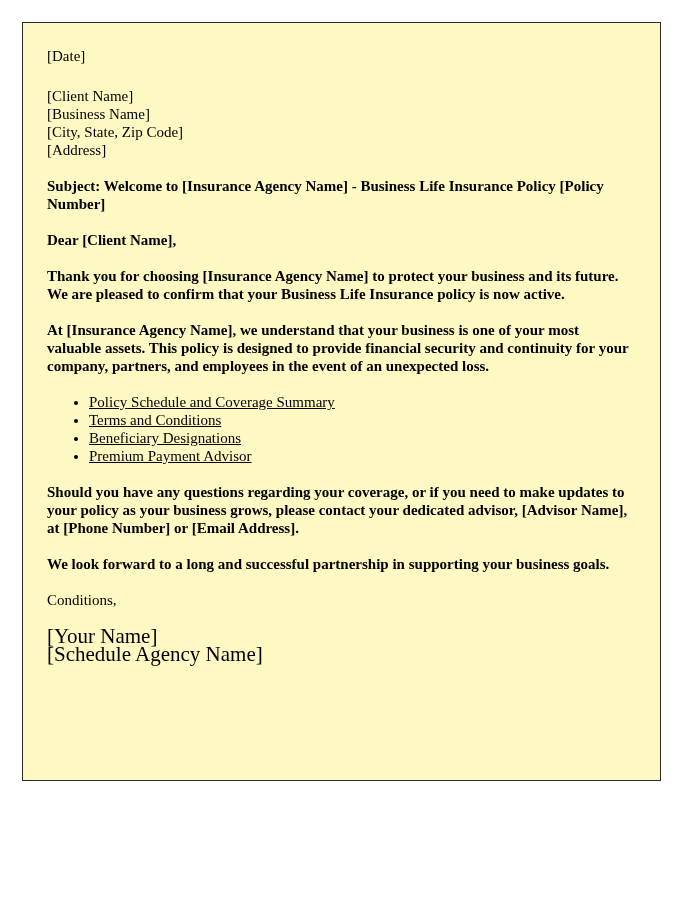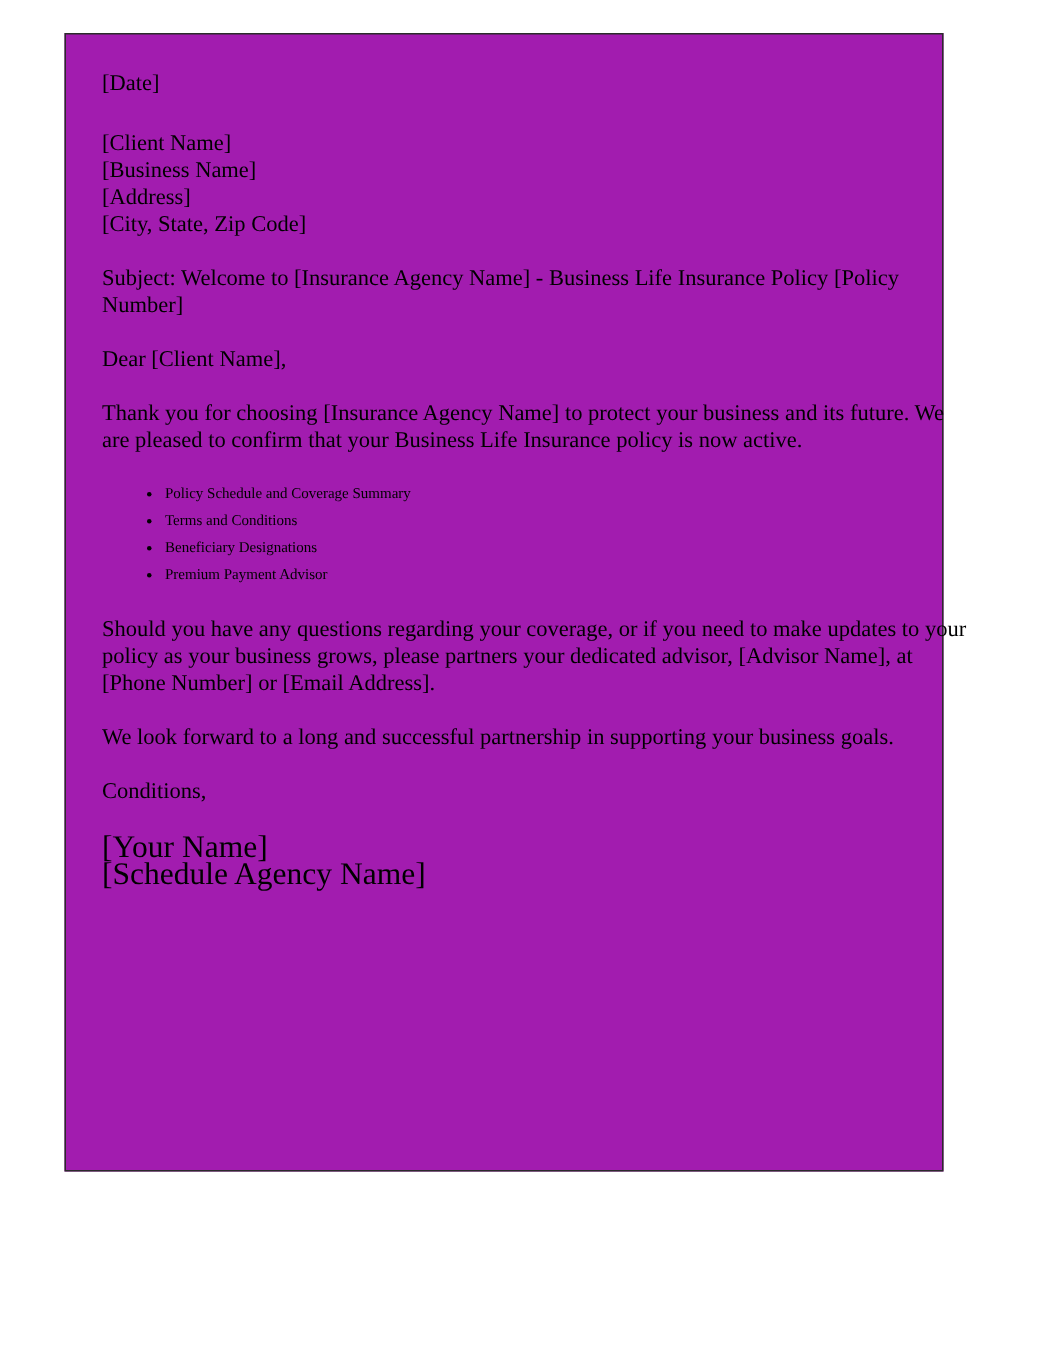--- a/index.html
+++ b/index.html
@@ -12,41 +12,41 @@
     background: #ffffff;
     font-family: "Liberation Serif", "DejaVu Serif", serif;
     color: #000000;
     overflow: hidden;
   }
 
   .page-frame {
     position: absolute;
     left: 22px;
     top: 22px;
-    width: 586px;
+    width: 639px;
     height: 759px;
     border: 1px solid #2b2b2b;
     box-sizing: border-box;
-    background: #a21caf;
-    margin-left: 21px;
+    background: #fef9c3;
   }
 
   .letter-body {
     position: absolute;
     left: 24px;
     top: 24px;
     width: 583px;
   }
 
   .para {
     font-size: 15px;
     line-height: 18px;
     margin: 0 0 18px 0;
     text-align: left;
     word-spacing: 0px;
+    font-weight: bold;
   }
 
   .block-lines {
     font-size: 15px;
     line-height: 18px;
     margin: 0 0 18px 0;
   }
 
   .block-lines .line {
     display: block;
@@ -54,22 +54,23 @@
   }
 
   .date-block {
     margin-bottom: 22px;
   }
 
   .doc-list {
     list-style: disc;
     margin: 0 0 18px 0;
     padding-left: 42px;
-    font-size: 10px;
+    font-size: 15px;
     line-height: 18px;
+    text-decoration: underline;
   }
 
   .doc-list li {
     margin: 0;
     padding: 0;
   }
 
   .sign-off {
     font-size: 15px;
     line-height: 18px;
@@ -93,40 +94,41 @@
 <div class="page-frame">
   <div class="letter-body">
 
     <div class="block-lines date-block">
       <span class="line">[Date]</span>
     </div>
 
     <div class="block-lines">
       <span class="line">[Client Name]</span>
       <span class="line">[Business Name]</span>
+      <span class="line">[City, State, Zip Code]</span>
       <span class="line">[Address]</span>
-      <span class="line">[City, State, Zip Code]</span>
     </div>
 
     <p class="para">Subject: Welcome to [Insurance Agency Name] - Business Life Insurance Policy [Policy Number]</p>
 
     <p class="para">Dear [Client Name],</p>
 
     <p class="para">Thank you for choosing [Insurance Agency Name] to protect your business and its future. We are pleased to confirm that your Business Life Insurance policy is now active.</p>
 
+    <p class="para">At [Insurance Agency Name], we understand that your business is one of your most valuable assets. This policy is designed to provide financial security and continuity for your company, partners, and employees in the event of an unexpected loss.</p>
 
 
     <ul class="doc-list">
       <li>Policy Schedule and Coverage Summary</li>
       <li>Terms and Conditions</li>
       <li>Beneficiary Designations</li>
       <li>Premium Payment Advisor</li>
     </ul>
 
-    <p class="para">Should you have any questions regarding your coverage, or if you need to make updates to your policy as your business grows, please partners your dedicated advisor, [Advisor Name], at [Phone Number] or [Email Address].</p>
+    <p class="para">Should you have any questions regarding your coverage, or if you need to make updates to your policy as your business grows, please contact your dedicated advisor, [Advisor Name], at [Phone Number] or [Email Address].</p>
 
     <p class="para">We look forward to a long and successful partnership in supporting your business goals.</p>
 
     <div class="sign-off">Conditions,</div>
 
     <div class="signature-block">
       <span class="line">[Your Name]</span>
       <span class="line">[Schedule Agency Name]</span>
     </div>
 

